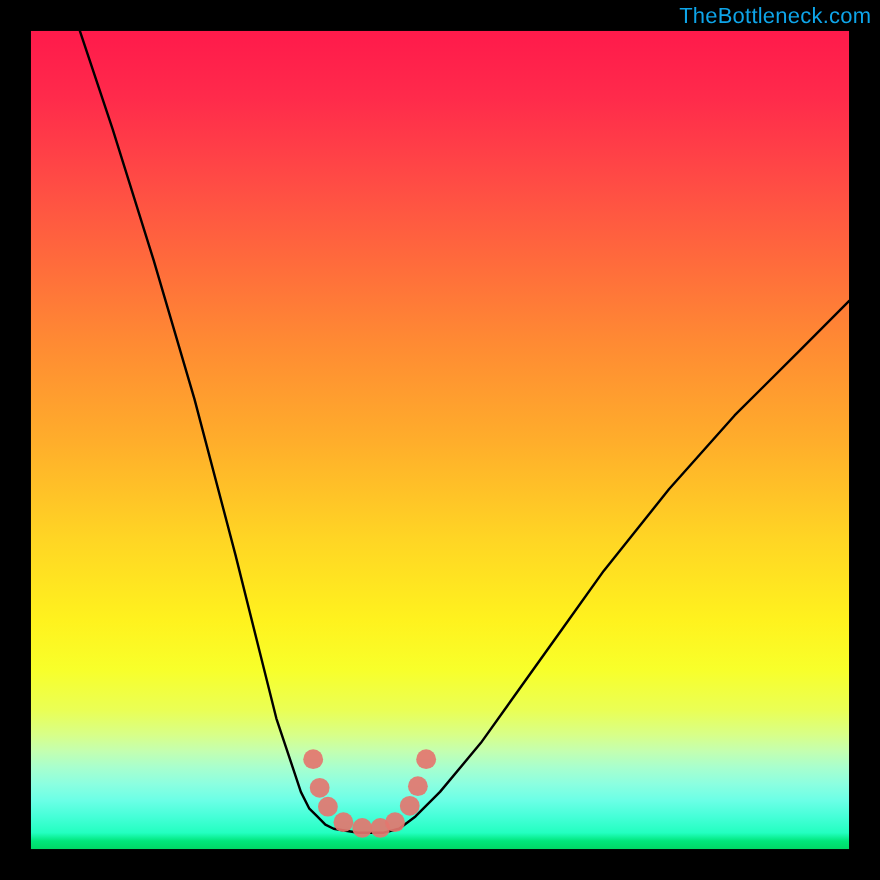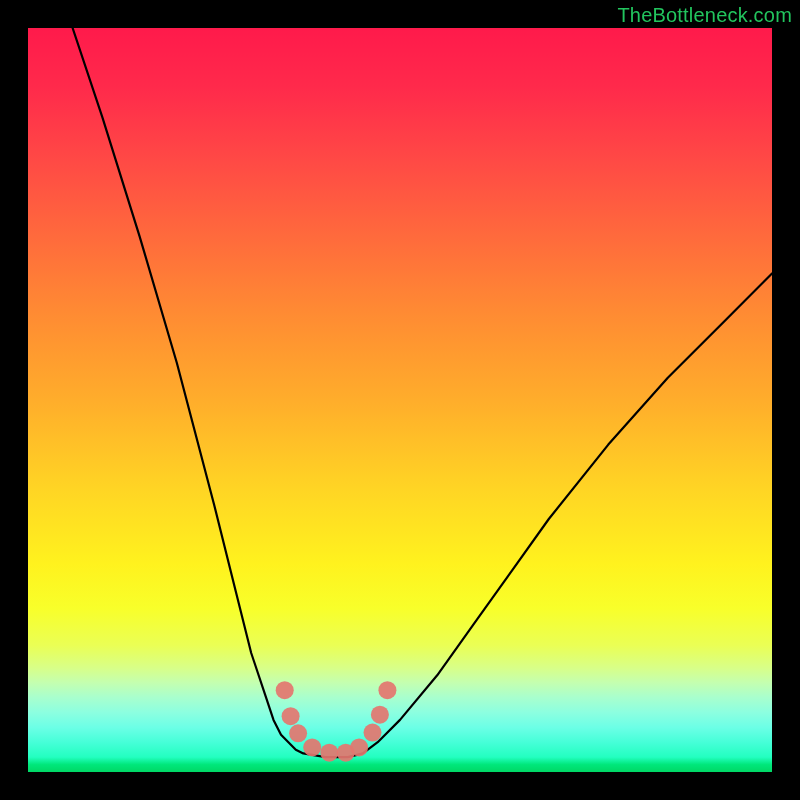--- a/index.html
+++ b/index.html
@@ -45,21 +45,21 @@
       #46ffd8 96%,
       #23ffc0 98%,
       #00e77b 99%,
       #00d865 100%
     );
   }
   .watermark {
     position: absolute;
     top: 4px;
     right: 8px;
-    color: #22c55e;
+    color: #0ea5e9;
     font-size: 20px;
     letter-spacing: 0.2px;
     font-weight: 500;
     user-select: none;
     margin-left: 27px;
   }
   svg.curve {
     position: absolute;
     left: 0; top: 0;
     width: 100%; height: 100%;

